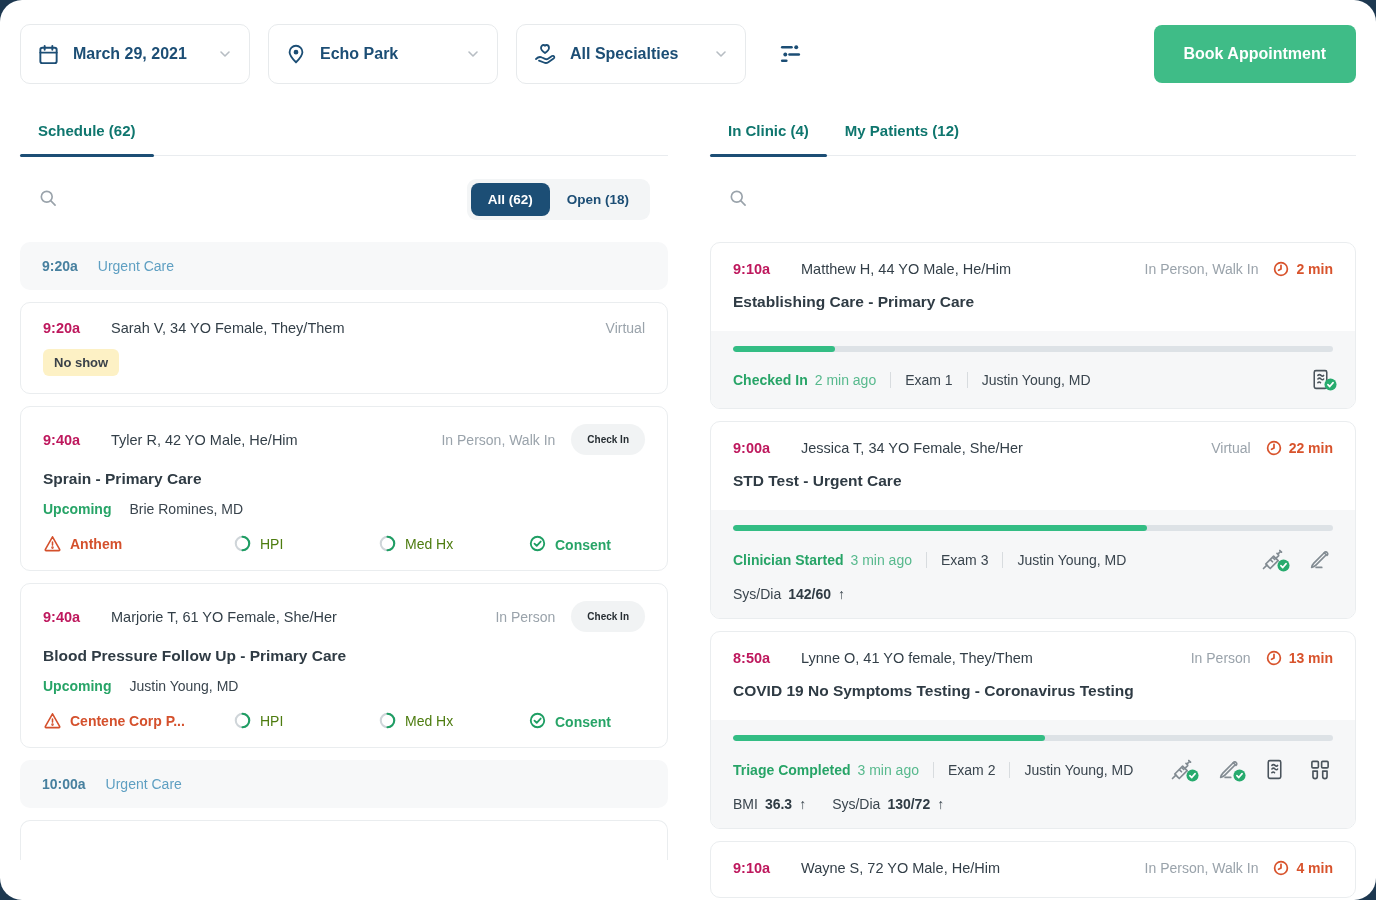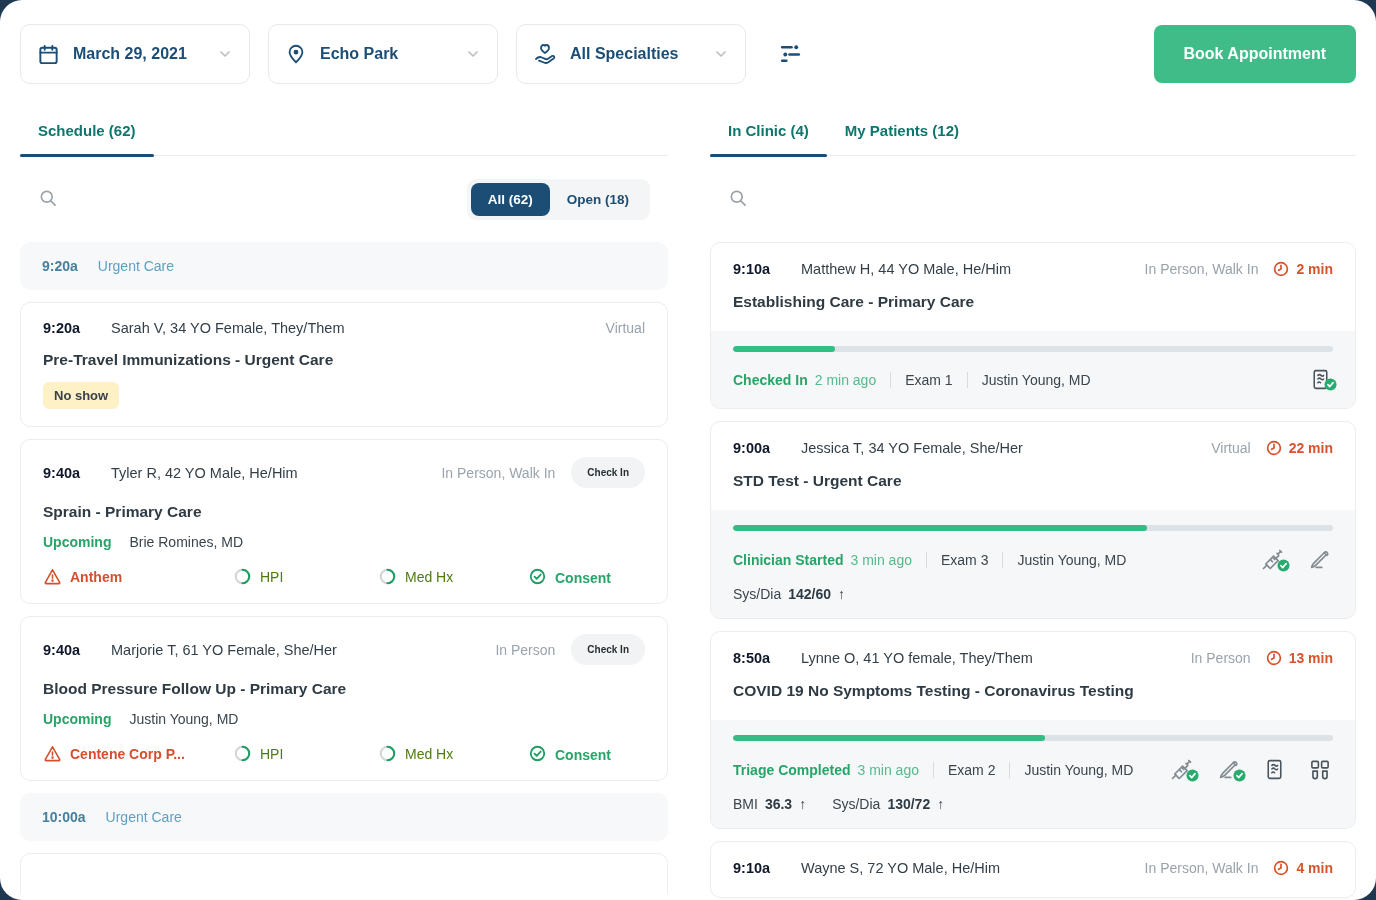--- a/index.html
+++ b/index.html
@@ -37,21 +37,21 @@
   .list { margin-top:20px; display:flex; flex-direction:column; gap:12px; }
 
   
   .section-hdr { background:#f7f8f9; border-radius:10px; height:48px; display:flex; align-items:center; padding:0 22px; gap:20px; }
   .section-time { color:#47809f; font-weight:bold; font-size:14px; }
   .section-label { color:#5e9fc2; font-size:14px; font-weight:500; }
 
   
   .card { background:#fff; border:1px solid #eaedef; border-radius:10px; padding:17px 22px; }
   .row1 { display:flex; align-items:center; }
-  .t-time { font-weight:bold; font-size:14.5px; color:#0f172a; width:68px; flex:none; }
+  .t-time { font-weight:bold; font-size:14.5px; color:#be185d; width:68px; flex:none; }
   .t-patient { font-size:14.5px; color:#333f48; }
   .r-meta { margin-left:auto; color:#9aa3ab; font-size:14px; }
   .checkin-btn { margin-left:16px; background:#f1f3f4; border:none; border-radius:18px; padding:10px 16px;
                  font-weight:bold; font-size:10px; color:#272e33; cursor:pointer; font-family:inherit; }
   .c-title { margin-top:15px; font-size:15.5px; font-weight:bold; color:#2f3b44; }
   .c-badge { display:inline-block; margin-top:13px; background:#fdf1c5; border-radius:6px; padding:6px 11px;
              font-weight:bold; font-size:13px; color:#3a4149; }
   .c-statusrow { margin-top:13px; display:flex; align-items:flex-end; gap:18px; }
   .c-status { color:#27a467; font-weight:bold; font-size:14px; }
   .c-provider { color:#3a454e; font-size:14px; }
@@ -164,21 +164,21 @@
       </div>
       <div class="list" id="leftList">
           <div class="section-hdr">
             <span class="section-time">9:20a</span>
             <span class="section-label">Urgent Care</span>
           </div>
           <div class="card"><div class="row1">
               <span class="t-time">9:20a</span>
               <span class="t-patient">Sarah V, 34 YO Female, They/Them</span>
               <span class="r-meta">Virtual</span>
-            </div><div class="c-title">Pre-Travel Immunizations - Urgent Care</div><div class="c-badge">No show</div></div>
+            </div><div class="c-badge">No show</div></div>
           <div class="card">
             <div class="row1">
               <span class="t-time">9:40a</span>
               <span class="t-patient">Tyler R, 42 YO Male, He/Him</span>
               <span class="r-meta">In Person, Walk In</span>
               <button class="checkin-btn">Check In</button>
             </div>
             <div class="c-title">Sprain - Primary Care</div>
             <div class="c-statusrow">
               <span class="c-status">Upcoming</span>

